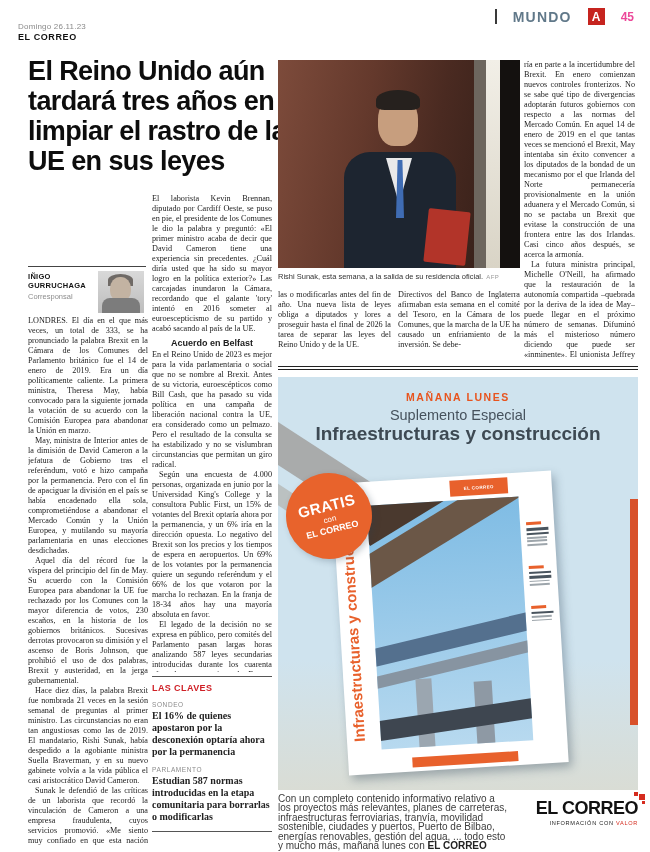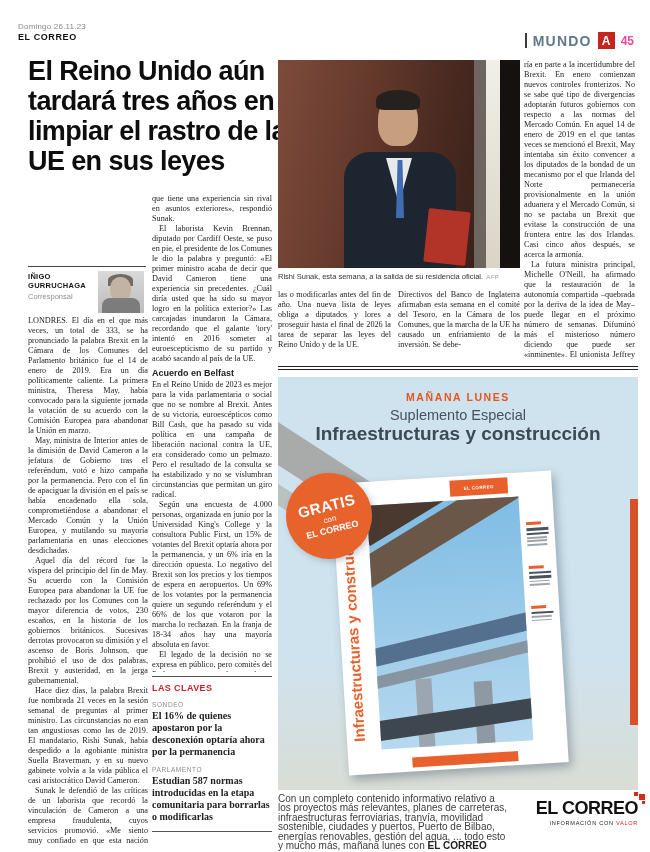--- a/index.html
+++ b/index.html
@@ -6,21 +6,21 @@
   html,body { background:#e9e9e9; }
   .page {
     position:relative; width:650px; height:852px; margin:0 auto;
     background:#ffffff; overflow:hidden;
     font-family:"Liberation Serif", serif; color:#1a1a1a;padding-left:40px;
   }
   
   .hdr-left { position:absolute; left:18px; top:22px; font-family:"Liberation Sans",sans-serif; }
   .hdr-date { font-size:8px; color:#8a8a8a; letter-spacing:.2px; }
   .hdr-masthead { font-size:9px; font-weight:800; color:#111; letter-spacing:.6px; margin-top:1px; }
-  .hdr-right { position:absolute; right:16px; top:32px; display:flex; align-items:center; gap:6px; font-family:"Liberation Sans",sans-serif;justify-content:center; }
+  .hdr-right { position:absolute; right:16px; top:8px; display:flex; align-items:center; gap:16px; font-family:"Liberation Sans",sans-serif;justify-content:center; }
   .hdr-bar { width:2px; height:15px; background:#3a3a3a; }
   .hdr-section { font-size:14px; font-weight:800; color:#607889; letter-spacing:1.2px; }
   .hdr-edition { width:17px; height:17px; background:#c6241f; color:#fff; font-size:12px; font-weight:800; display:flex; align-items:center; justify-content:center; }
   .hdr-page { font-size:12px; font-weight:800; color:#ec4899; }
   
   .headline { position:absolute; left:28px; top:56px; width:258px;
     font-family:"Liberation Sans",sans-serif; font-weight:800; font-size:27px; line-height:30px;
     letter-spacing:-0.6px; color:#0d0d0d; }
   .standfirst { position:absolute; left:28px; top:190px; width:128px;
     font-family:"Liberation Sans",sans-serif; font-size:10px; line-height:11.8px; color:#1f1f1f; }
@@ -47,21 +47,21 @@
     font-family:"Liberation Sans",sans-serif; font-size:7.5px; color:#333; }
   .caption .credit { font-size:6px; color:#9a9a9a; letter-spacing:.5px; margin-left:3px; }
   
   .bodycol { position:absolute; font-size:8.2px; line-height:10px; text-align:justify; overflow:hidden; color:#1c1c1c; }
   .bodycol p + p { text-indent:7px; }
   .col1 { left:28px;  top:316px; width:120px; height:530px; }
   .col2 { left:152px; top:194px; width:120px; height:478px; }
   .col3 { left:278px; top:290px; width:113px; height:74px; }
   .col4 { left:398px; top:290px; width:122px; height:74px; }
   .col5 { left:524px; top:60px;  width:111px; height:300px; }
-  .subhead { font-family:"Liberation Sans",sans-serif; font-weight:800; font-size:9px; margin:4px 0 2px; text-align:left; }
+  .subhead { font-family:"Liberation Sans",sans-serif; font-weight:800; font-size:9px; margin:4px 0 2px; text-align:center; }
   
   .claves { position:absolute; left:152px; top:676px; width:120px; height:156px;
     border-top:1px solid #555; border-bottom:1px solid #555; padding-top:6px;
     font-family:"Liberation Sans",sans-serif; }
   .claves-title { font-size:9px; font-weight:800; color:#cf1f25; letter-spacing:.4px; }
   .clave-label { font-size:6.5px; color:#8b8b8b; letter-spacing:.6px; margin-top:8px; }
   .clave-text { font-family:"Liberation Serif",serif; font-size:10px; font-weight:600; line-height:12px; color:#222; margin-top:2px; }
   
   .rule-across { position:absolute; left:278px; top:366px; width:360px; height:4px;
     border-top:1px solid #222; border-bottom:1px solid #222; }
@@ -165,21 +165,20 @@
 
   <div class="bodycol col1">
     <p>LONDRES. El día en el que más veces, un total de 333, se ha pronunciado la palabra Brexit en la Cámara de los Comunes del Parlamento británico fue el 14 de enero de 2019. Era un día políticamente caliente. La primera ministra, Theresa May, había convocado para la siguiente jornada la votación de su acuerdo con la Comisión Europea para abandonar la Unión en marzo.</p>
     <p>May, ministra de Interior antes de la dimisión de David Cameron a la jefatura de Gobierno tras el referéndum, votó e hizo campaña por la permanencia. Pero con el fin de apaciguar la división en el país se había encadenado ella sola, comprometiéndose a abandonar el Mercado Común y la Unión Europea, y mutilando su mayoría parlamentaria en unas elecciones desdichadas.</p>
     <p>Aquel día del récord fue la víspera del principio del fin de May. Su acuerdo con la Comisión Europea para abandonar la UE fue rechazado por los Comunes con la mayor diferencia de votos, 230 escaños, en la historia de los gobiernos británicos. Sucesivas derrotas provocaron su dimisión y el ascenso de Boris Johnson, que prohibió el uso de dos palabras, Brexit y austeridad, en la jerga gubernamental.</p>
     <p>Hace diez días, la palabra Brexit fue nombrada 21 veces en la sesión semanal de preguntas al primer ministro. Las circunstancias no eran tan angustiosas como las de 2019. El mandatario, Rishi Sunak, había despedido a la agobiante ministra Suella Braverman, y en su nuevo gabinete volvía a la vida pública el casi aristocrático David Cameron.</p>
     <p>Sunak le defendió de las críticas de un laborista que recordó la vinculación de Cameron a una empresa fraudulenta, cuyos servicios promovió. «Me siento muy confiado en que esta nación será muy bien representada en el extranjero por el exprimer ministro,</p>
   </div>
 
   <div class="bodycol col2">
-    <p>que tiene una experiencia sin rival en asuntos exteriores», respondió Sunak.</p>
     <p>El laborista Kevin Brennan, diputado por Cardiff Oeste, se puso en pie, el presidente de los Comunes le dio la palabra y preguntó: «El primer ministro acaba de decir que David Cameron tiene una experiencia sin precedentes. ¿Cuál diría usted que ha sido su mayor logro en la política exterior?» Las carcajadas inundaron la Cámara, recordando que el galante 'tory' intentó en 2016 someter al euroescepticismo de su partido y acabó sacando al país de la UE.</p>
     <h3 class="subhead">Acuerdo en Belfast</h3>
     <p>En el Reino Unido de 2023 es mejor para la vida parlamentaria o social que no se nombre al Brexit. Antes de su victoria, euroescépticos como Bill Cash, que ha pasado su vida política en una campaña de liberación nacional contra la UE, era considerado como un pelmazo. Pero el resultado de la consulta se ha estabilizado y no se vislumbran circunstancias que permitan un giro radical.</p>
     <p>Según una encuesta de 4.000 personas, organizada en junio por la Universidad King's College y la consultora Public First, un 15% de votantes del Brexit optaría ahora por la permanencia, y un 6% iría en la dirección opuesta. Lo negativo del Brexit son los precios y los tiempos de espera en aeropuertos. Un 69% de los votantes por la permanencia quiere un segundo referéndum y el 66% de los que votaron por la marcha lo rechazan. En la franja de 18-34 años hay una mayoría absoluta en favor.</p>
     <p>El legado de la decisión no se expresa en público, pero comités del Parlamento pasan largas horas analizando 587 leyes secundarias introducidas durante los cuarenta años de pertenencia a la Europa comunitaria, para borrar-</p>
   </div>
 
   <div class="bodycol col3">
     <p>las o modificarlas antes del fin de año. Una nueva lista de leyes obliga a diputados y lores a proseguir hasta el final de 2026 la tarea de separar las leyes del Reino Unido y de la UE.</p>
   </div>

